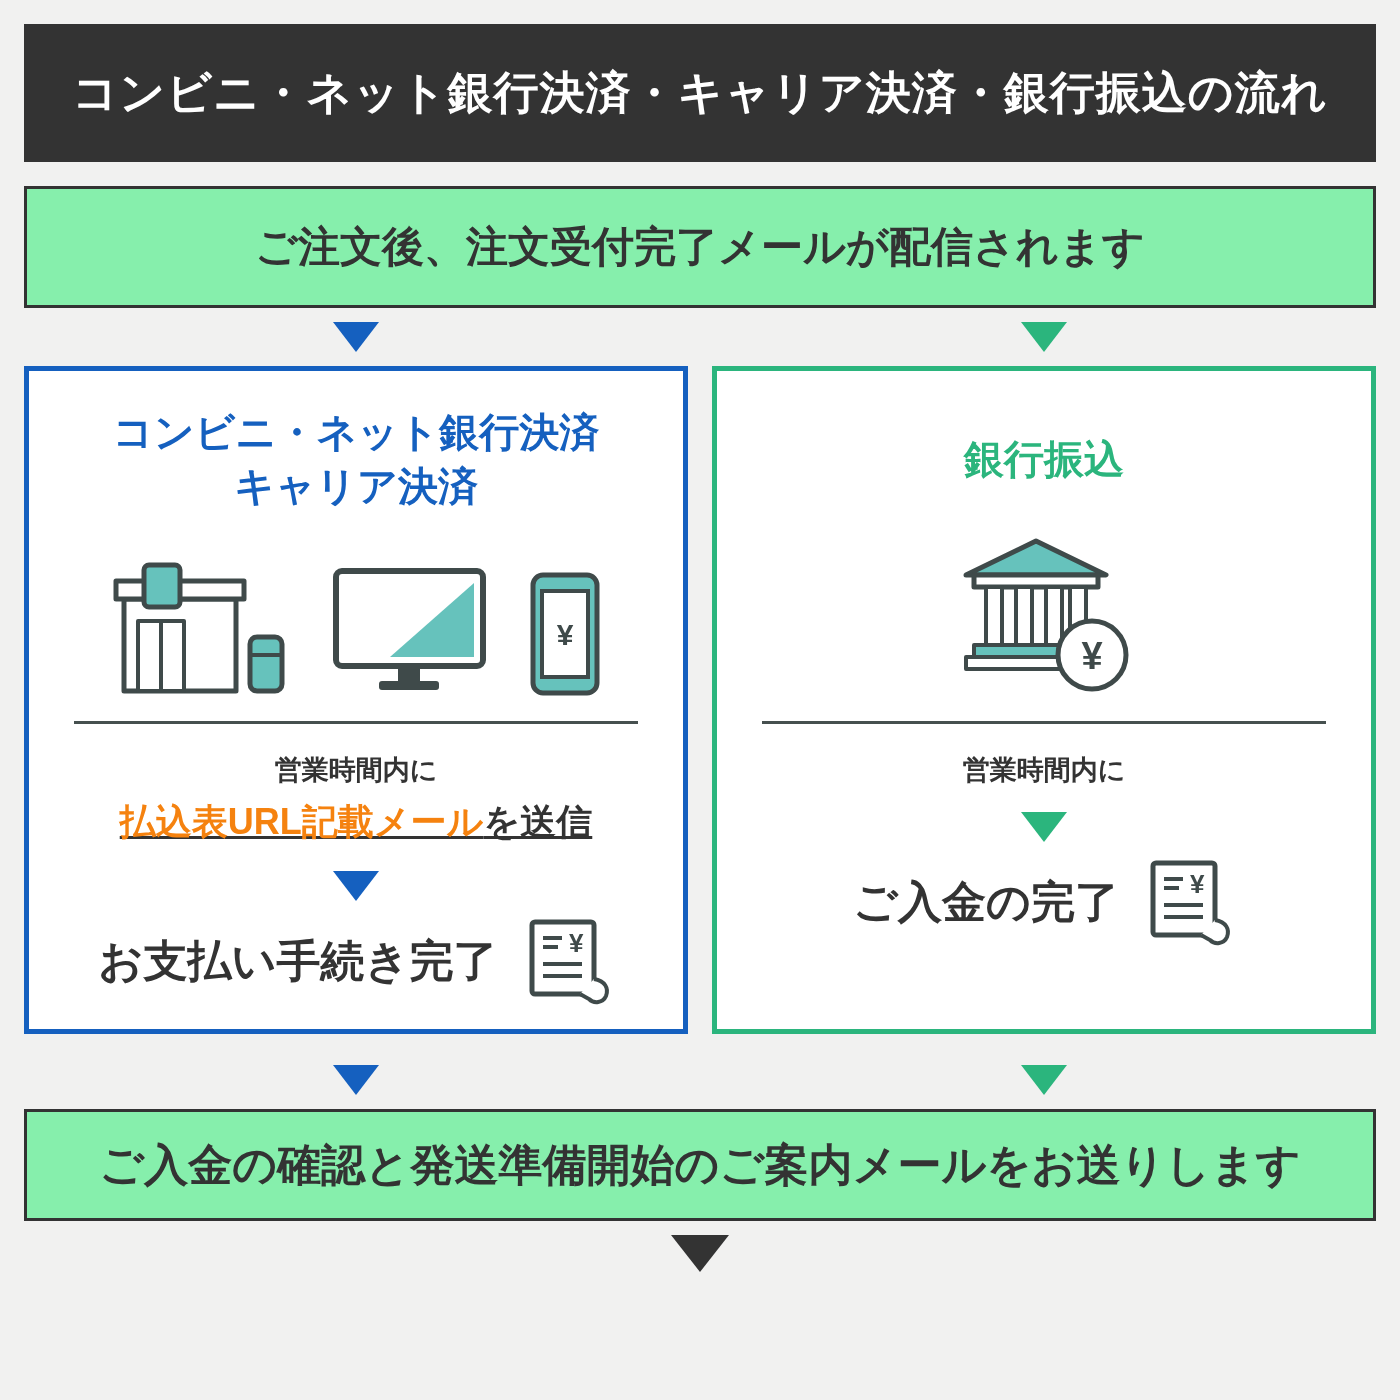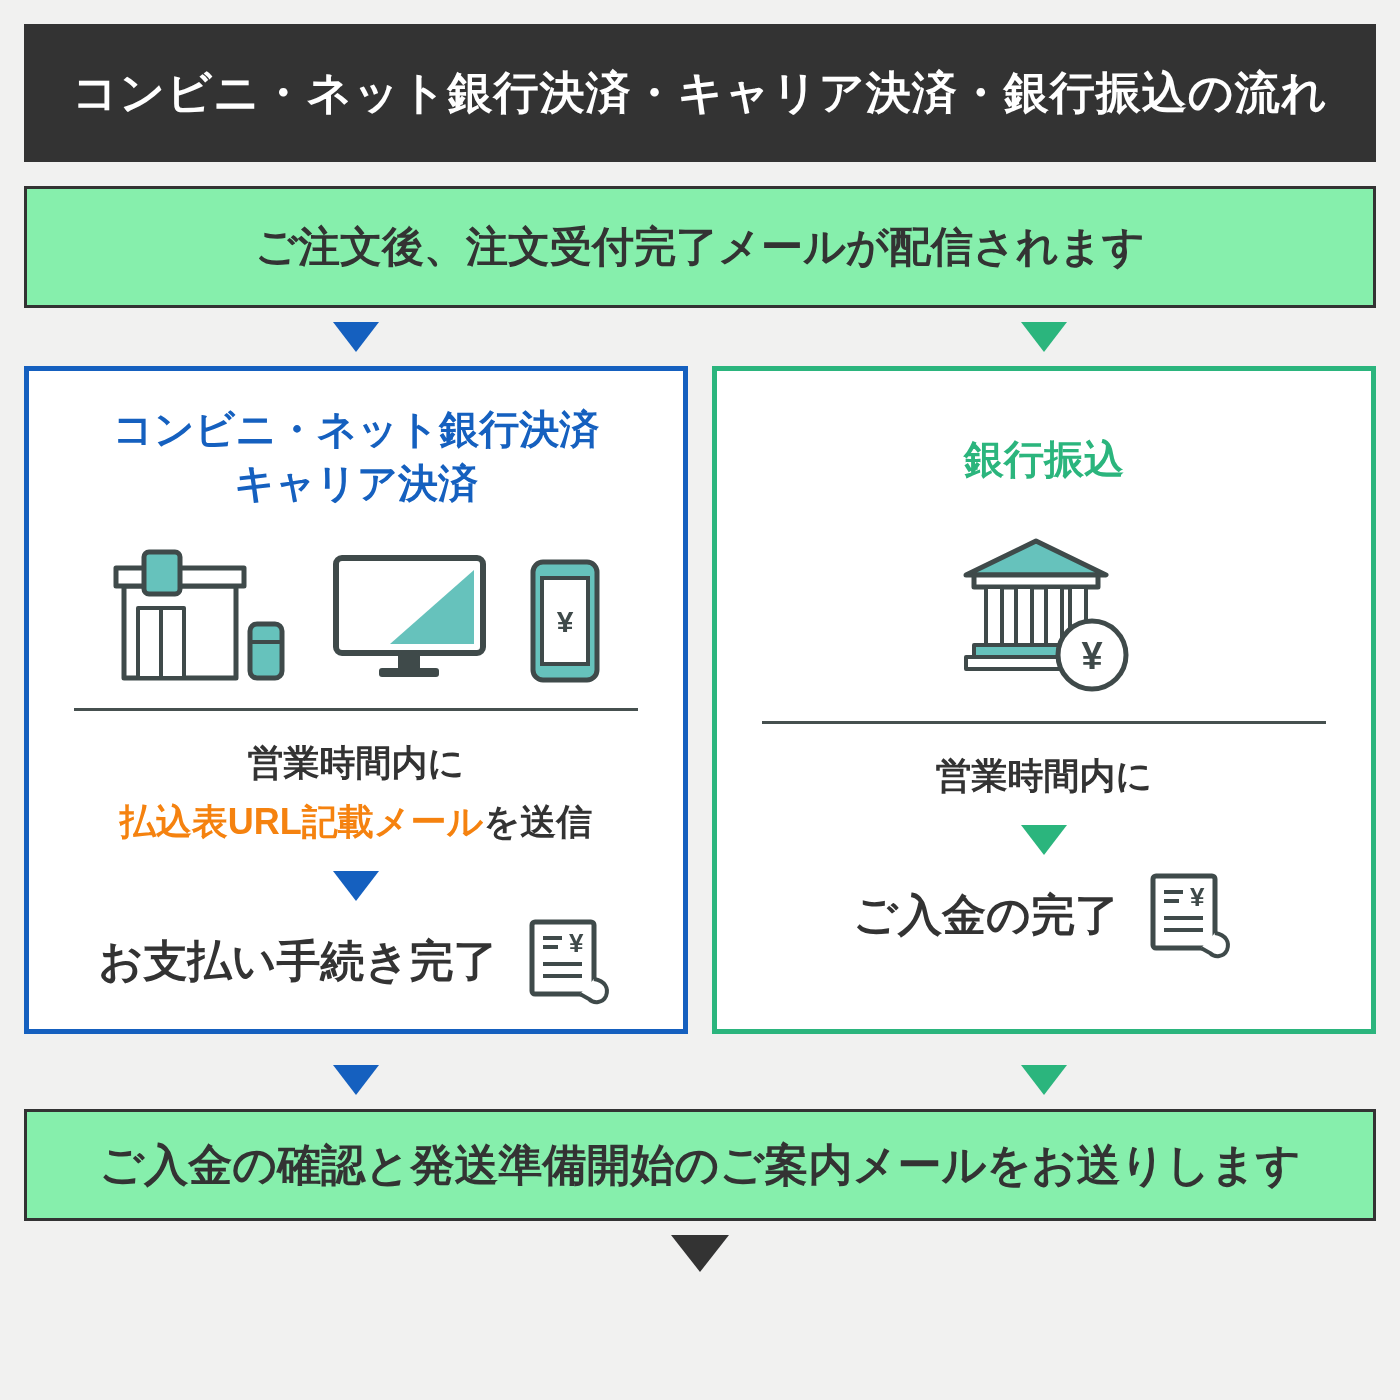--- a/index.html
+++ b/index.html
@@ -49,22 +49,22 @@
     height:116px; display:flex; flex-direction:column; justify-content:center;
     font-size:40px; line-height:1.35; text-align:center;
   }
   .col.left  .col-title { color:#1560bf; }
   .col.right .col-title { color:#2bb57d; }
 
   .icon-area { height:172px; display:flex; align-items:flex-end; justify-content:center; gap:42px; margin-top:8px; }
 
   .divider { width:93%; border-top:3px solid #46504f; margin-top:24px; }
 
-  .hours { margin-top:28px; font-size:36px; }
-  .mail-line { margin-top:10px; font-size:36px; text-align:center; }
+  .hours { margin-top:28px; font-size:27px; }
+  .mail-line { margin-top:10px; font-size:36px; text-align:center;text-decoration:underline; }
   .orange { color:#f5820f; }
 
   .col .tri { margin-top:24px; }
 
   .done-row { margin-top:16px; display:flex; align-items:center; gap:26px; }
   .done-text { font-size:44px; }
 
   svg { display:block; }
   svg text { font-family:"Liberation Sans","DejaVu Sans",sans-serif; }
 </style>

